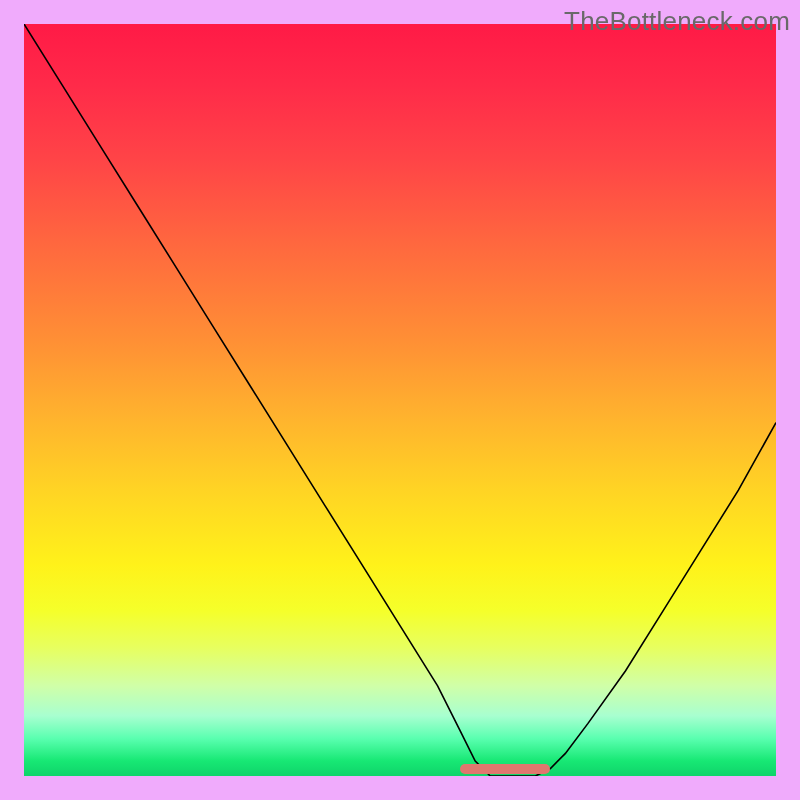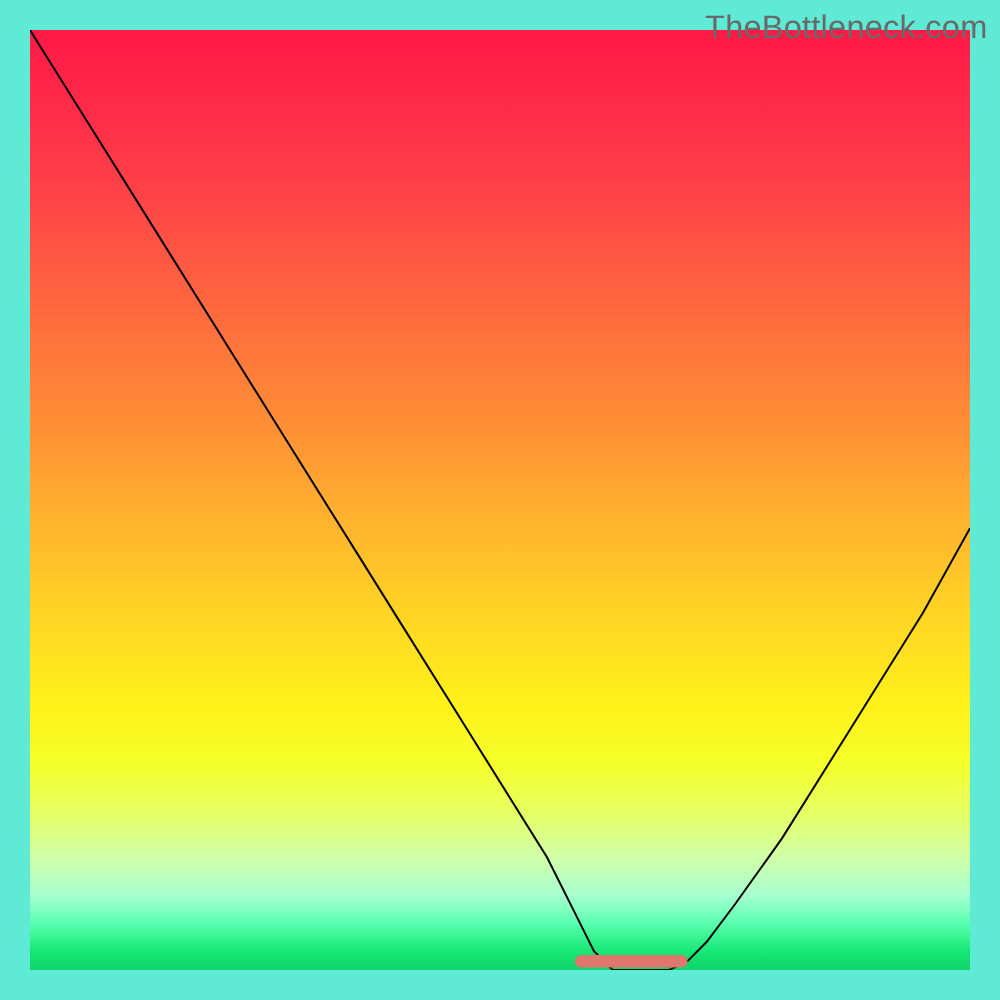--- a/index.html
+++ b/index.html
@@ -1,16 +1,16 @@
 <!DOCTYPE html>
 <html><head>
 <meta charset="utf-8">
 <style>
   html,body{margin:0;padding:0;width:800px;height:800px;background:#000;font-family:Arial,Helvetica,sans-serif}
-  .frame{position:relative;width:800px;height:800px;background:#5eead4}
+  .frame{position:relative;width:800px;height:800px;background:#f0abfc}
   .plot{position:absolute;left:24px;top:24px;width:752px;height:752px;overflow:hidden}
   .gradient{position:absolute;inset:0;
     background:linear-gradient(to bottom,
       #ff1a46 0%,
       #ff2a49 8%,
       #ff4447 18%,
       #ff6a3e 30%,
       #ff8f35 42%,
       #ffb22e 52%,
       #ffd424 62%,

